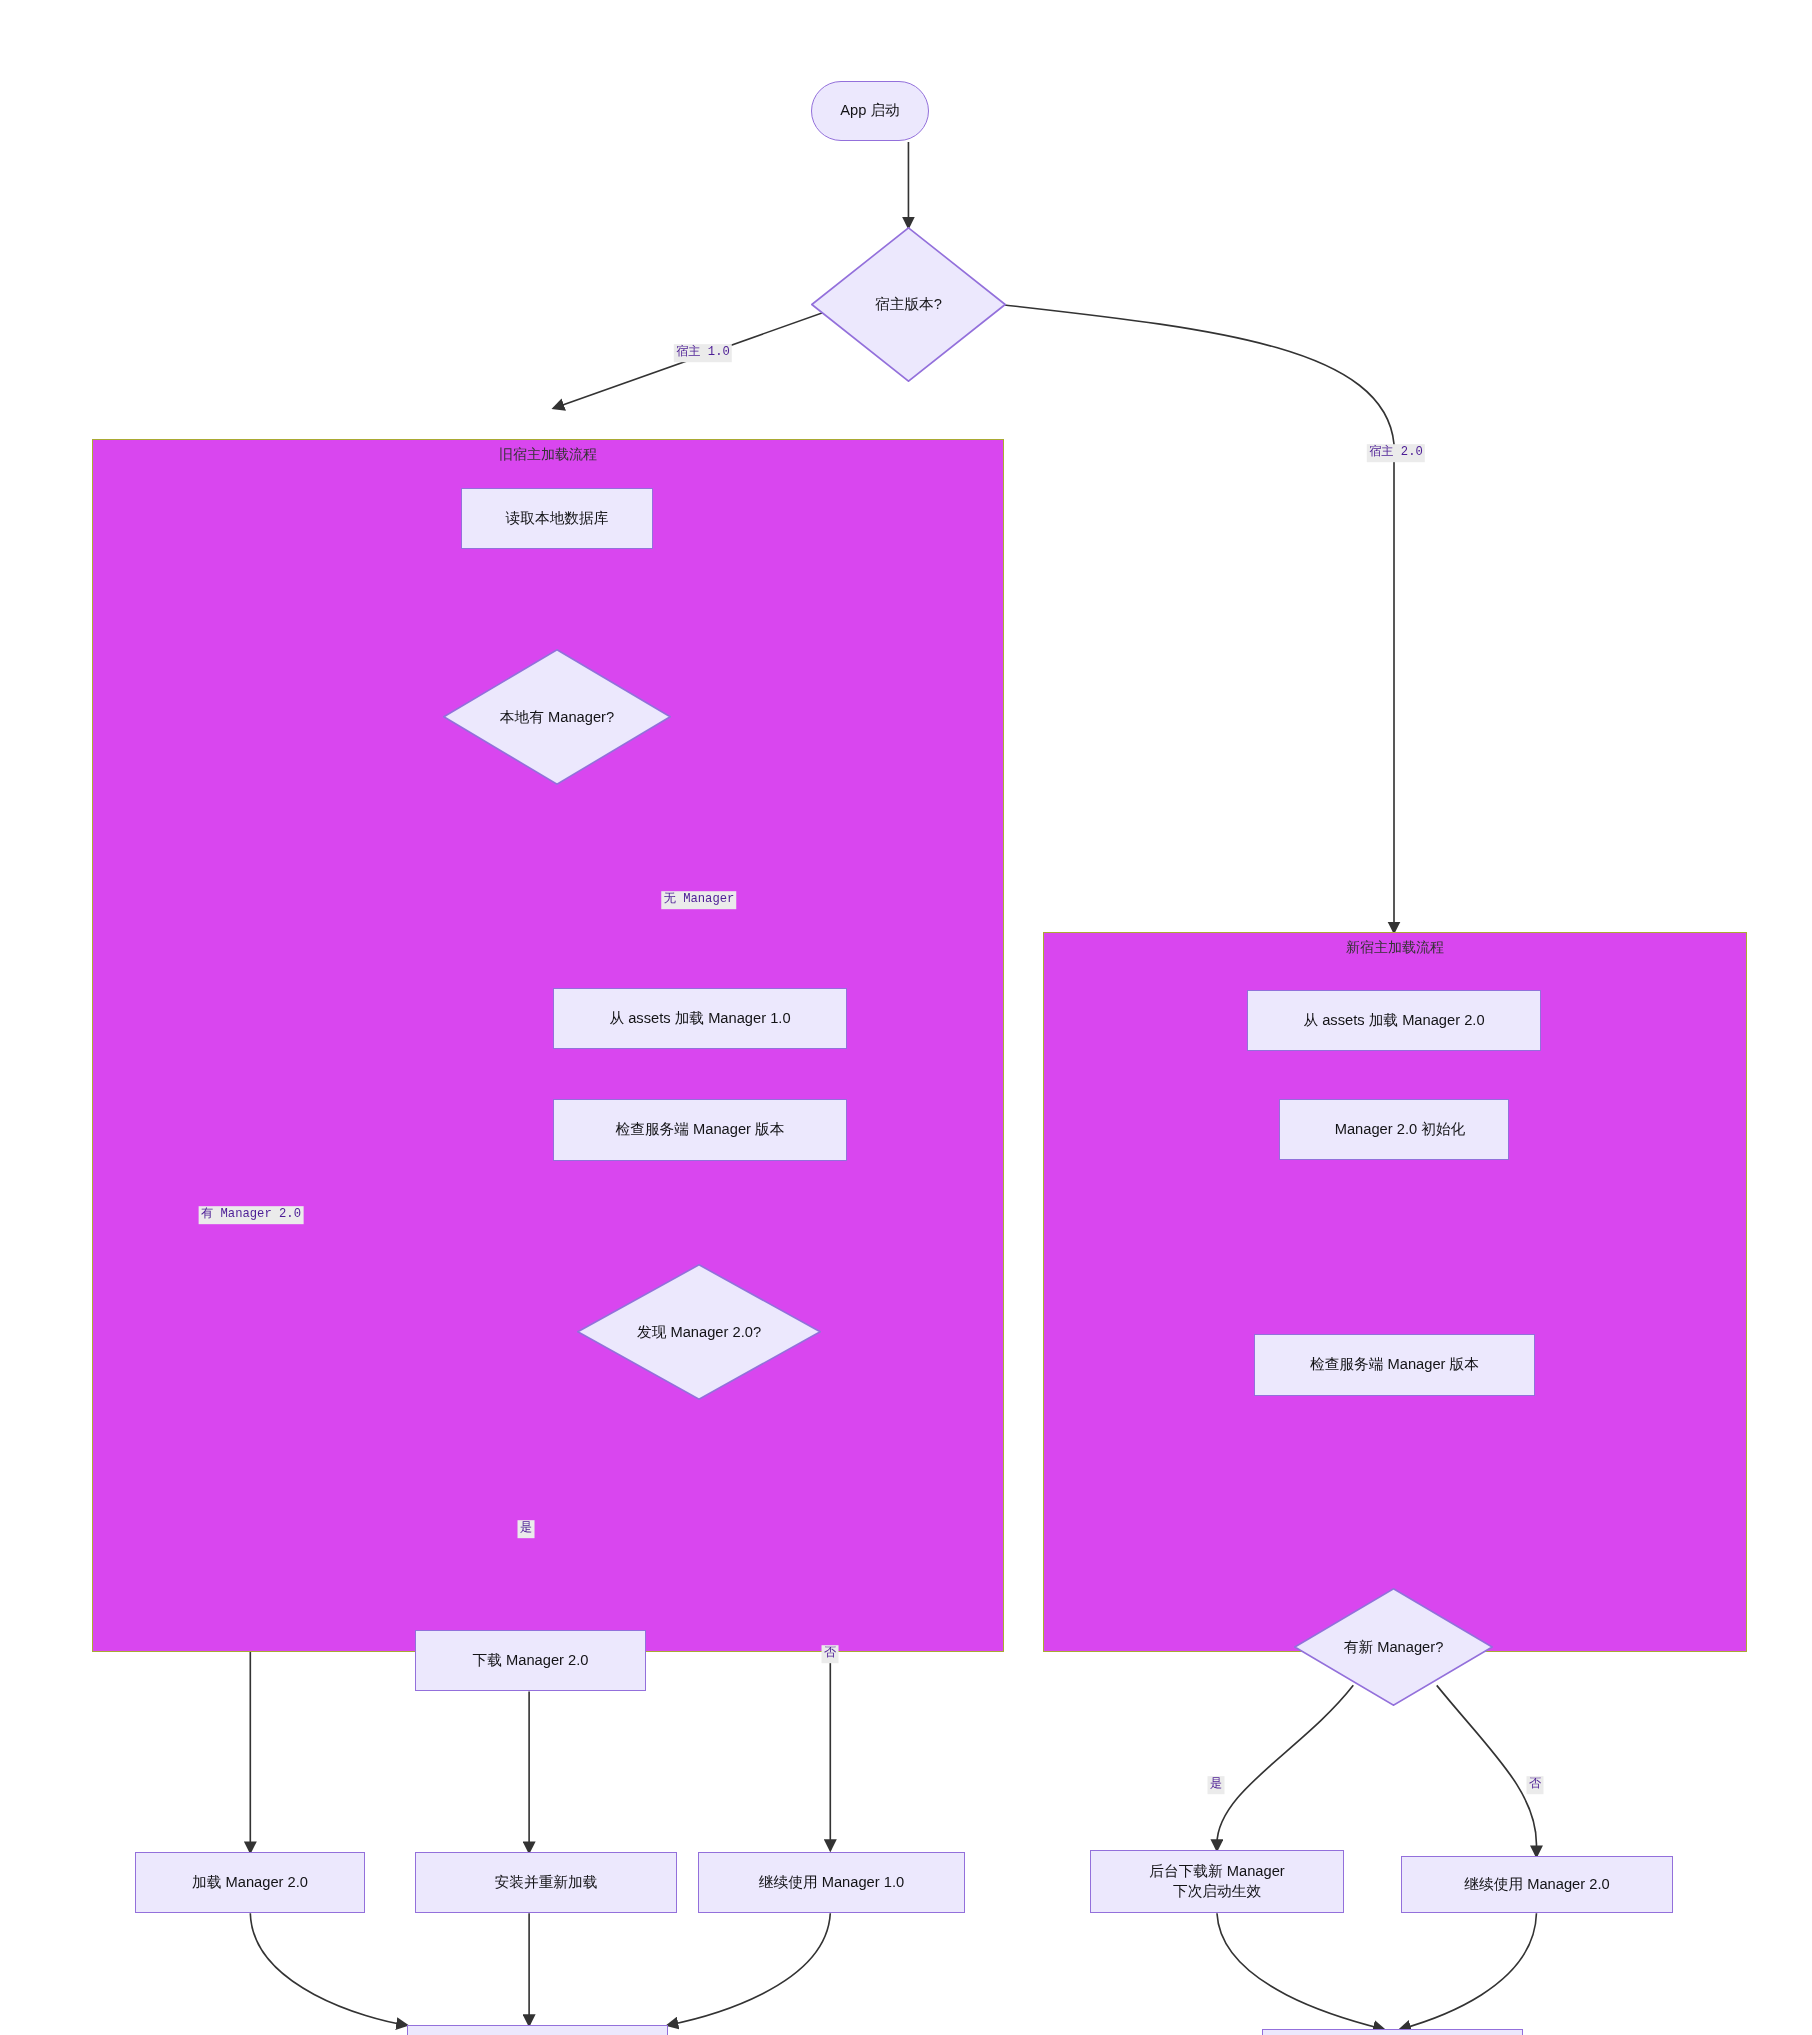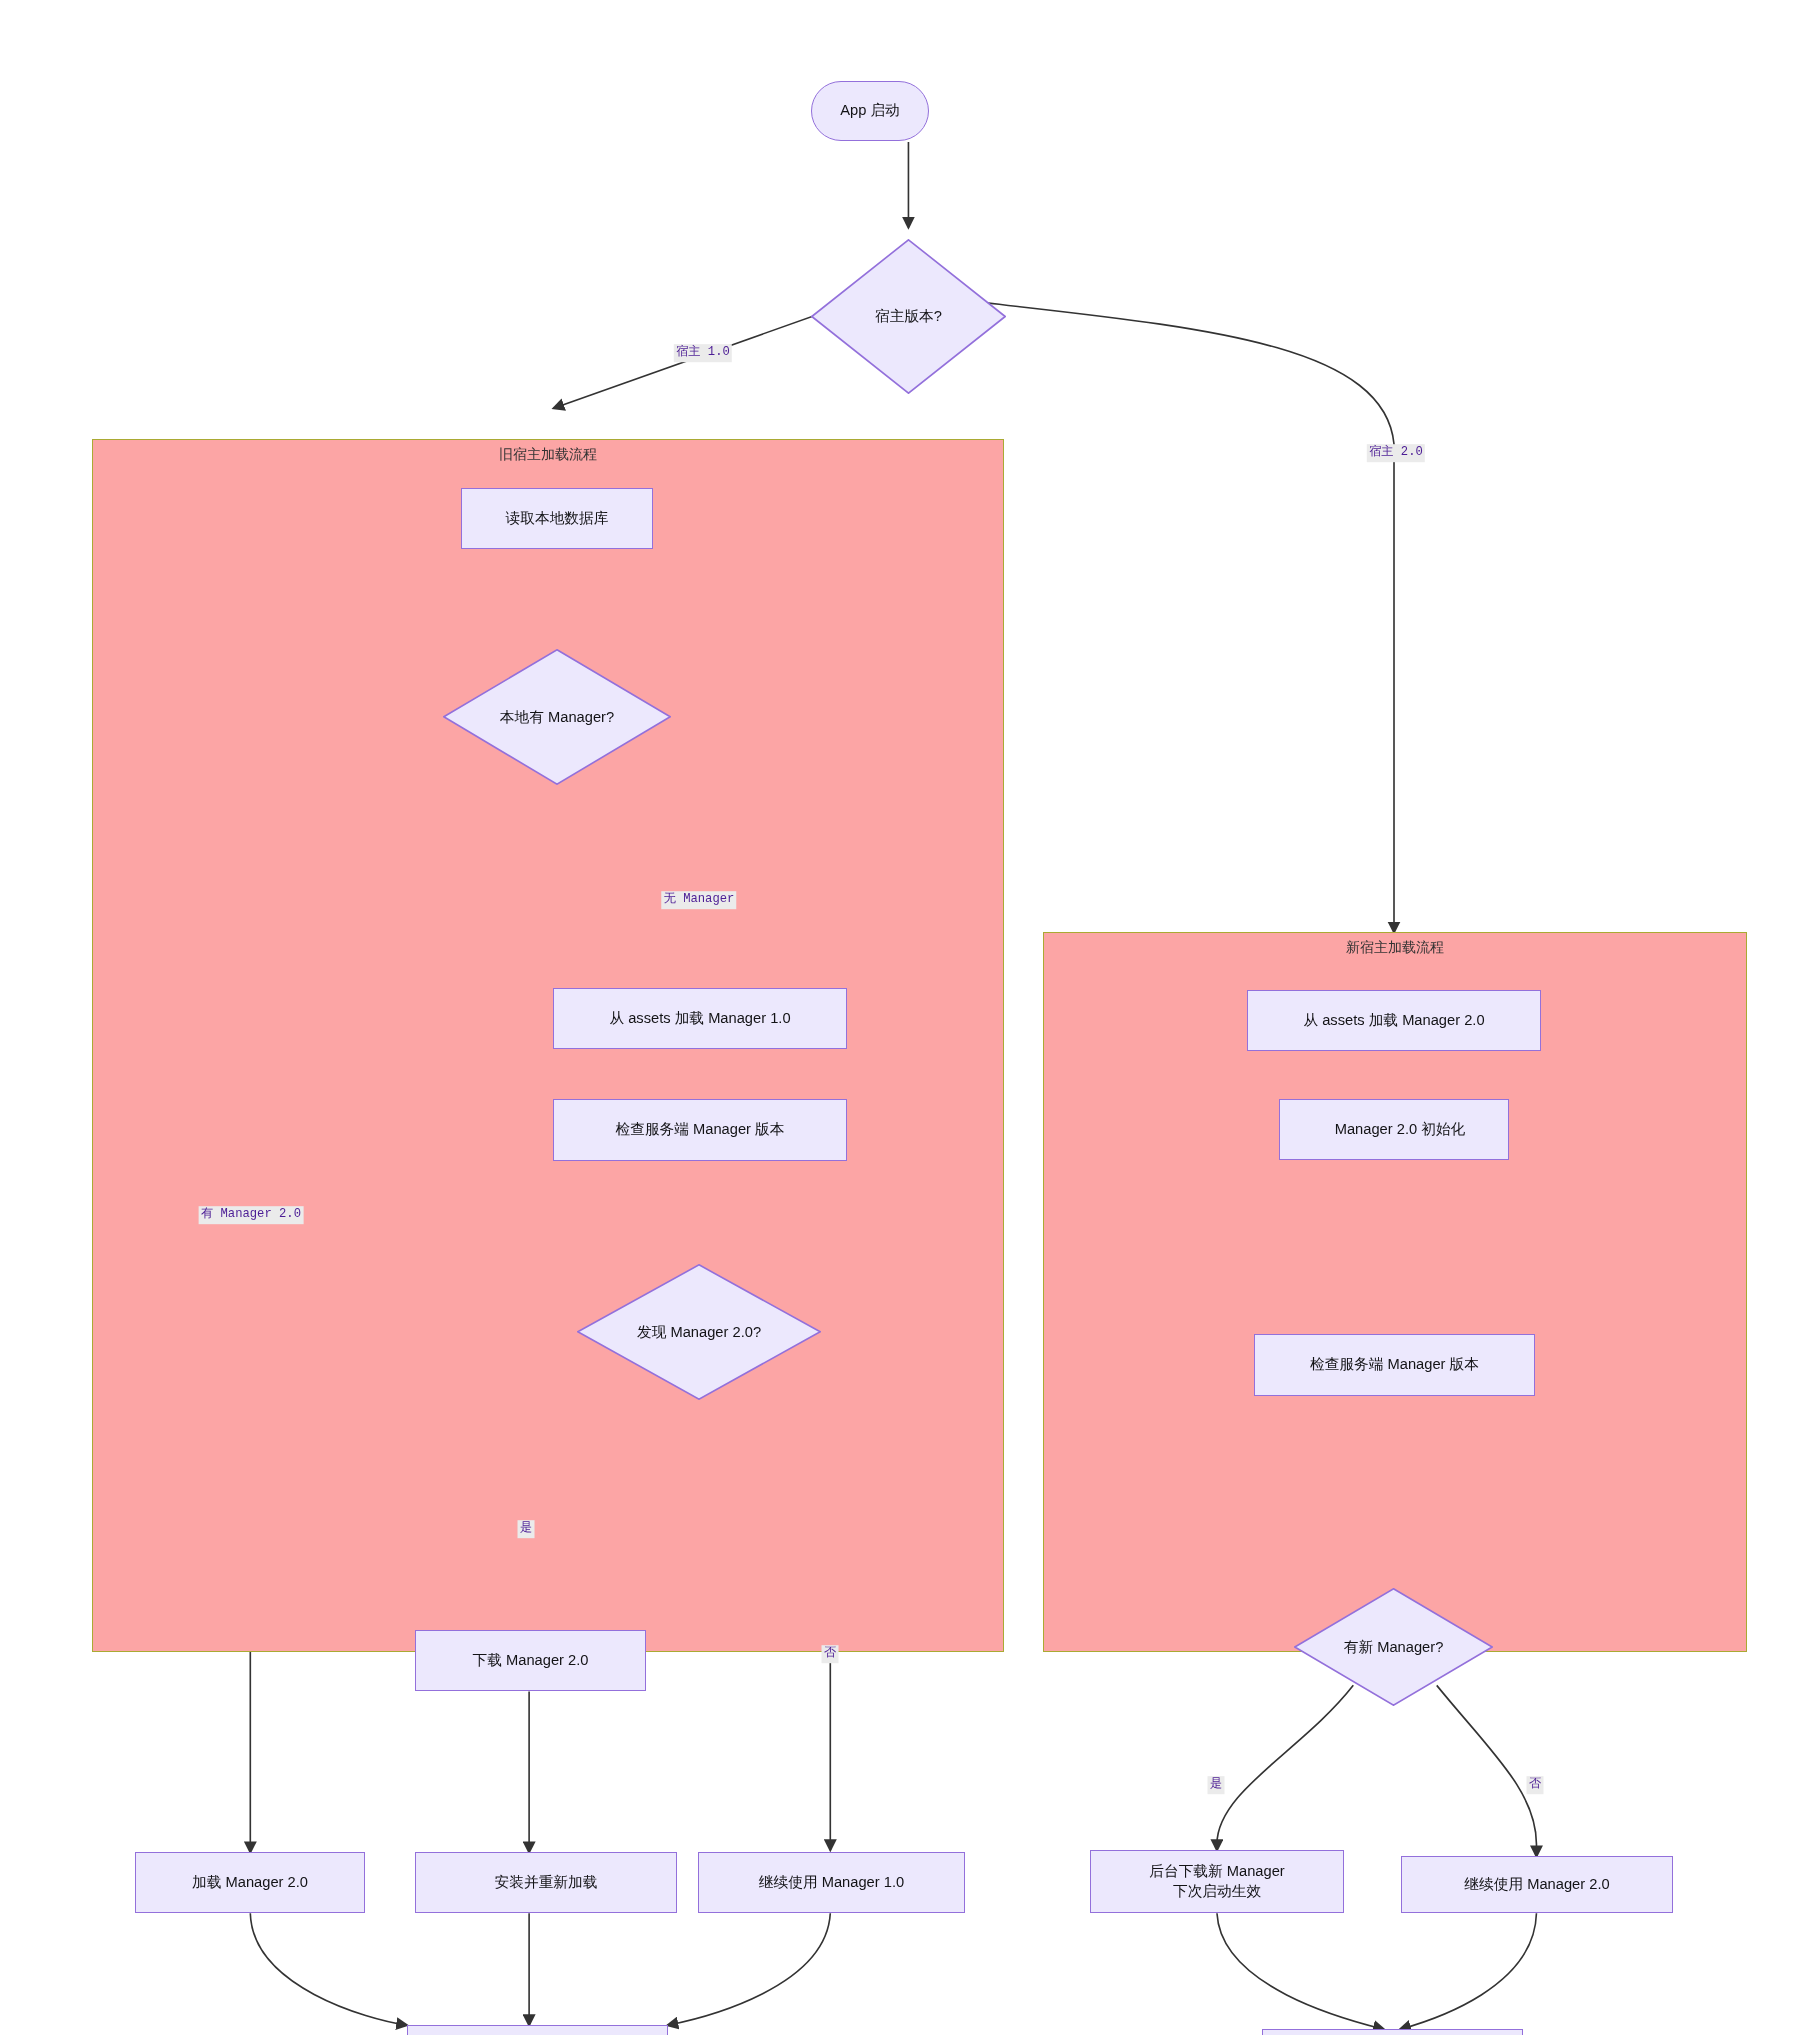--- a/index.html
+++ b/index.html
@@ -20,21 +20,21 @@
   svg#wires {
     position: absolute;
     left: 0; top: 0;
     width: 1812px;
     height: 2910px;
     pointer-events: none;
   }
   
   .cluster {
     position: absolute;
-    background: #fca5a5;
+    background: #d946ef;
     border: 1.2px solid #aaaa33;
     box-sizing: border-box;
   }
   .cluster-title {
     position: absolute;
     top: 5.7px;
     left: 0;
     width: 100%;
     text-align: center;
     font-size: 14px;
@@ -175,21 +175,21 @@
   <div class="cluster" style="left:92px; top:439px; width:912px; height:1213px;">
     <div class="cluster-title">旧宿主加载流程</div>
   </div>
 
   <div class="cluster" style="left:1043px; top:932px; width:704px; height:720px;">
     <div class="cluster-title">新宿主加载流程</div>
   </div>
 
   <div class="node stadium" style="left:811px; top:81px; width:118px; height:60px;">App 启动</div>
 
-  <div class="diamond-wrap" style="left:811px; top:239px; width:195px; height:155px;">
+  <div class="diamond-wrap" style="left:811px; top:227px; width:195px; height:155px;">
     <svg class="diamond-shape" viewBox="0 0 478 380" preserveAspectRatio="none">
       <polygon points="239,2 476,190 239,378 2,190" fill="#ece8fd" stroke="#9370db" stroke-width="4"></polygon>
     </svg>
     <span class="diamond-label">宿主版本?</span>
   </div>
 
   <div class="node rect" style="left:461px; top:488px; width:192px; height:61px;">读取本地数据库</div>
 
   <div class="diamond-wrap" style="left:443px; top:649px; width:228px; height:136px;">
     <svg class="diamond-shape" viewBox="0 0 560 335" preserveAspectRatio="none">

